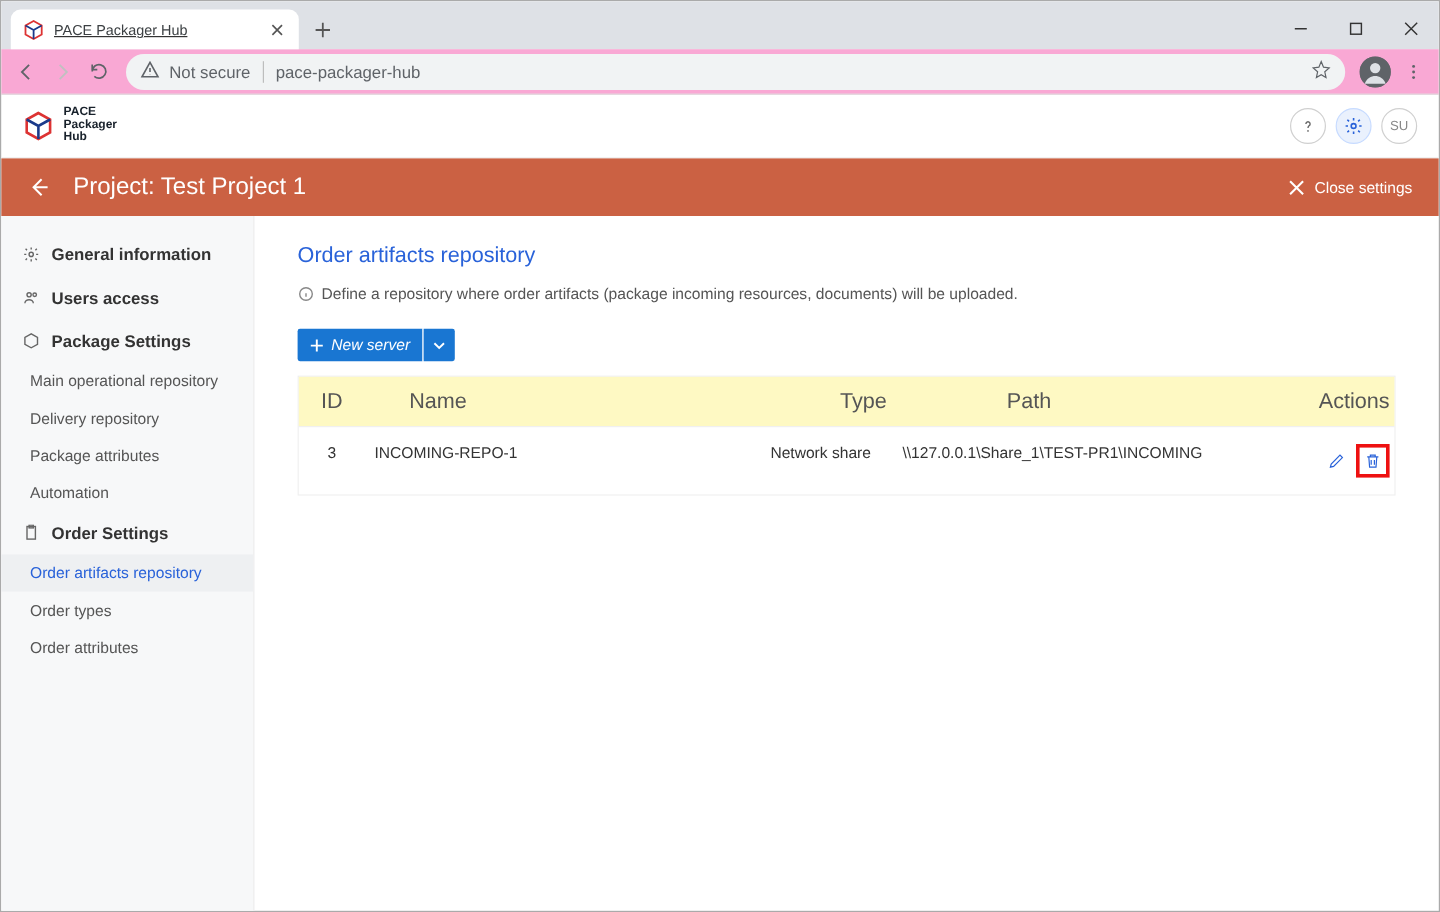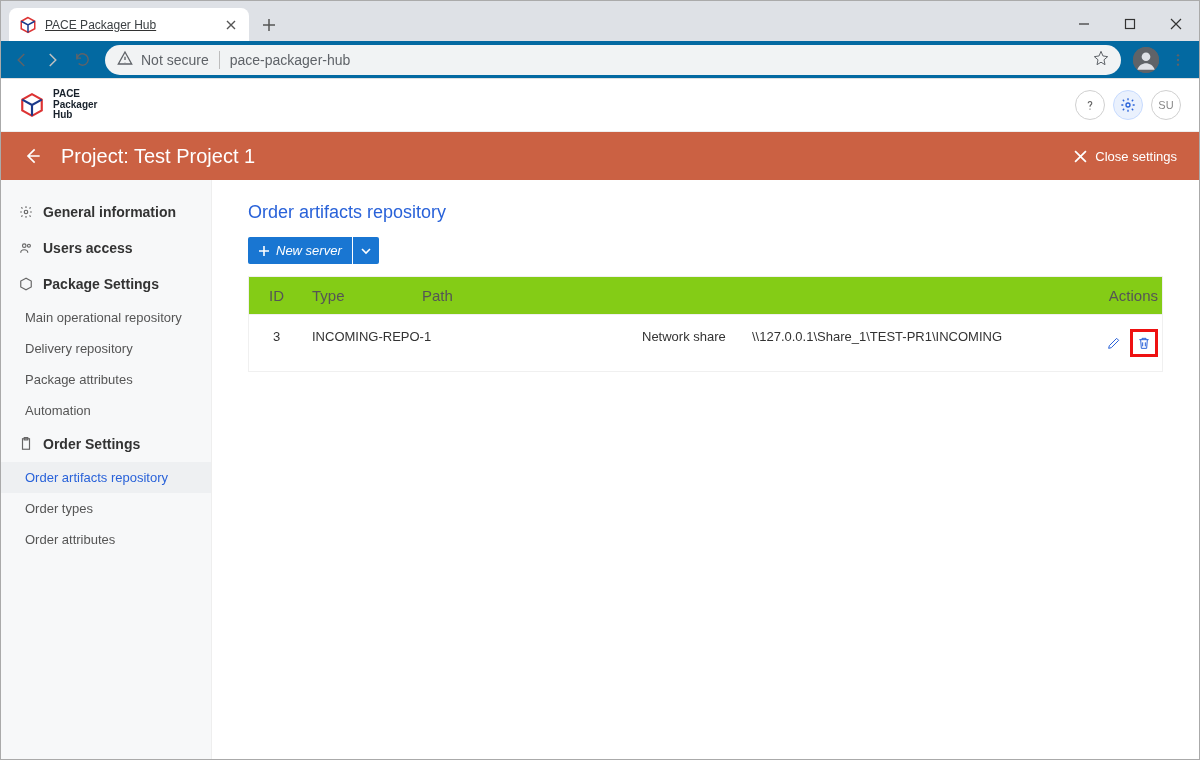--- a/index.html
+++ b/index.html
@@ -9,21 +9,21 @@
     .titlebar { height: 40px; background: #dee1e6; display: flex; align-items: flex-end; }
     .tab { display: flex; align-items: center; background: #fff; margin-top: 7px; height: 33px; border-radius: 8px 8px 0 0; padding: 0 10px; width: 240px; margin-left: 8px; text-decoration: underline; }
     .tab .favicon { width: 18px; height: 18px; margin-right: 8px; }
     .tab .favicon svg { width: 18px; height: 18px; }
     .tab .title { flex: 1; font-size: 12px; color: #3c4043; white-space: nowrap; overflow: hidden; text-overflow: ellipsis; }
     .tab .close { width: 16px; height: 16px; display: flex; align-items: center; justify-content: center; color: #555; }
     .newtab { width: 28px; height: 28px; display: flex; align-items: center; justify-content: center; color: #555; margin-left: 6px; margin-bottom: 2px; }
     .winctrls { margin-left: auto; display: flex; margin-bottom: 2px; }
     .winctrls .wc { width: 46px; height: 30px; display: flex; align-items: center; justify-content: center; color: #333; }
 
-    .addrbar { height: 38px; background: #0369a1; display: flex; align-items: center; padding: 16px 6px; border-bottom: 1px solid #e0e0e0; }
+    .addrbar { height: 38px; background: #f9a8d4; display: flex; align-items: center; padding: 16px 6px; border-bottom: 1px solid #e0e0e0; }
     .navbtn { width: 30px; height: 30px; display: flex; align-items: center; justify-content: center; color: #5f6368; }
     .navbtn.disabled { color: #c0c0c0; }
     .omnibox { flex: 1; display: flex; align-items: center; background: #f1f3f4; border-radius: 16px; height: 30px; margin: 0 8px; padding: 0 12px; font-size: 14px; color: #5f6368; }
     .omnibox .sep { width: 1px; height: 18px; background: #bdbdbd; margin: 0 10px; }
     .addrbar .iconbtn { width: 30px; height: 30px; display: flex; align-items: center; justify-content: center; color: #5f6368; }
     .avatar-gray { width: 26px; height: 26px; border-radius: 50%; background: #5f6368; color: #fff; display: flex; align-items: center; justify-content: center; margin: 0 4px; }
     .avatar-gray svg { width: 26px; height: 26px; }
 
     
     .appheader { height: 53px; display: flex; align-items: center; padding: 0 18px; border-bottom: 1px solid #eee; }
@@ -53,21 +53,21 @@
     .content h2 { font-size: 18px; font-weight: 400; color: #2962d9; margin-bottom: 14px; }
     .content .hint { display: flex; align-items: center; gap: 6px; font-size: 13px; color: #555; margin-bottom: 22px; }
     .content .hint svg { width: 14px; height: 14px; color: #888; flex-shrink: 0; }
 
     .newbtn { display: inline-flex; }
     .newbtn .main { display: flex; align-items: center; gap: 6px; background: #1976d2; color: #fff; font-size: 13px; padding: 6px 10px; border-radius: 2px 0 0 2px; cursor: pointer; font-style: italic; }
     .newbtn .sep { width: 1px; background: rgba(255,255,255,0.55); }
     .newbtn .drop { display: flex; align-items: center; justify-content: center; background: #1976d2; color: #fff; width: 26px; border-radius: 0 2px 2px 0; cursor: pointer; }
 
     .table { margin-top: 12px; width: 100%; border: 1px solid #f0f0f0; }
-    .thead { display: flex; background: #84cc16; color: #555; font-size: 15px; }
+    .thead { display: flex; background: #fef9c3; color: #555; font-size: 18px; gap: 29px; }
     .thead > div { padding: 10px 8px; }
     .trow { display: flex; border-top: 1px solid #f0f0f0; font-size: 13px; color: #333; }
     .trow > div { padding: 14px 8px; }
 
     .col-id      { width: 55px; text-align: center; }
     .col-name    { width: 330px; }
     .col-type    { width: 110px; }
     .col-path    { flex: 1; }
     .col-actions { width: 100px; text-align: right; display:flex; align-items:center; justify-content:flex-end; gap:2px; padding-right:4px !important;}
 
@@ -242,39 +242,47 @@
         </svg>
       <span>Order Settings</span>
     </div>
     <div class="sideitem active"><span>Order artifacts repository</span></div>
     <div class="sideitem"><span>Order types</span></div>
     <div class="sideitem"><span>Order attributes</span></div>
   </div>
 
   <div class="content">
     <h2>Order artifacts repository</h2>
+    <div class="hint">
+      <svg viewBox="0 0 24 24">
+          <circle cx="12" cy="12" r="9" fill="none" stroke="currentColor" stroke-width="2"></circle>
+          <path d="M12 8h0M12 11v5" stroke="currentColor" stroke-width="2"></path>
+        </svg>
+      <span>Define a repository where order artifacts (package incoming resources, documents) will be uploaded.</span>
+    </div>
 
     <div class="newbtn">
       <div class="main">
         <svg width="12" height="12" viewBox="0 0 12 12">
             <path d="M6 1v10M1 6h10" stroke="#fff" stroke-width="1.6"></path>
           </svg>
         <span>New server</span>
       </div>
       <div class="sep"></div>
       <div class="drop">
         <svg width="12" height="12" viewBox="0 0 12 12">
             <path d="M2 4l4 4 4-4" fill="none" stroke="#fff" stroke-width="1.6"></path>
           </svg>
       </div>
     </div>
 
     <div class="table">
       <div class="thead">
         <div class="col-id">ID</div>
+        <div class="col-name">Name</div>
         <div class="col-type">Type</div>
         <div class="col-path">Path</div>
         <div class="col-actions" style="display:block">Actions</div>
       </div>
       <div class="trow">
         <div class="col-id">3</div>
         <div class="col-name">INCOMING-REPO-1</div>
         <div class="col-type">Network share</div>
         <div class="col-path">\\127.0.0.1\Share_1\TEST-PR1\INCOMING</div>
         <div class="col-actions">

